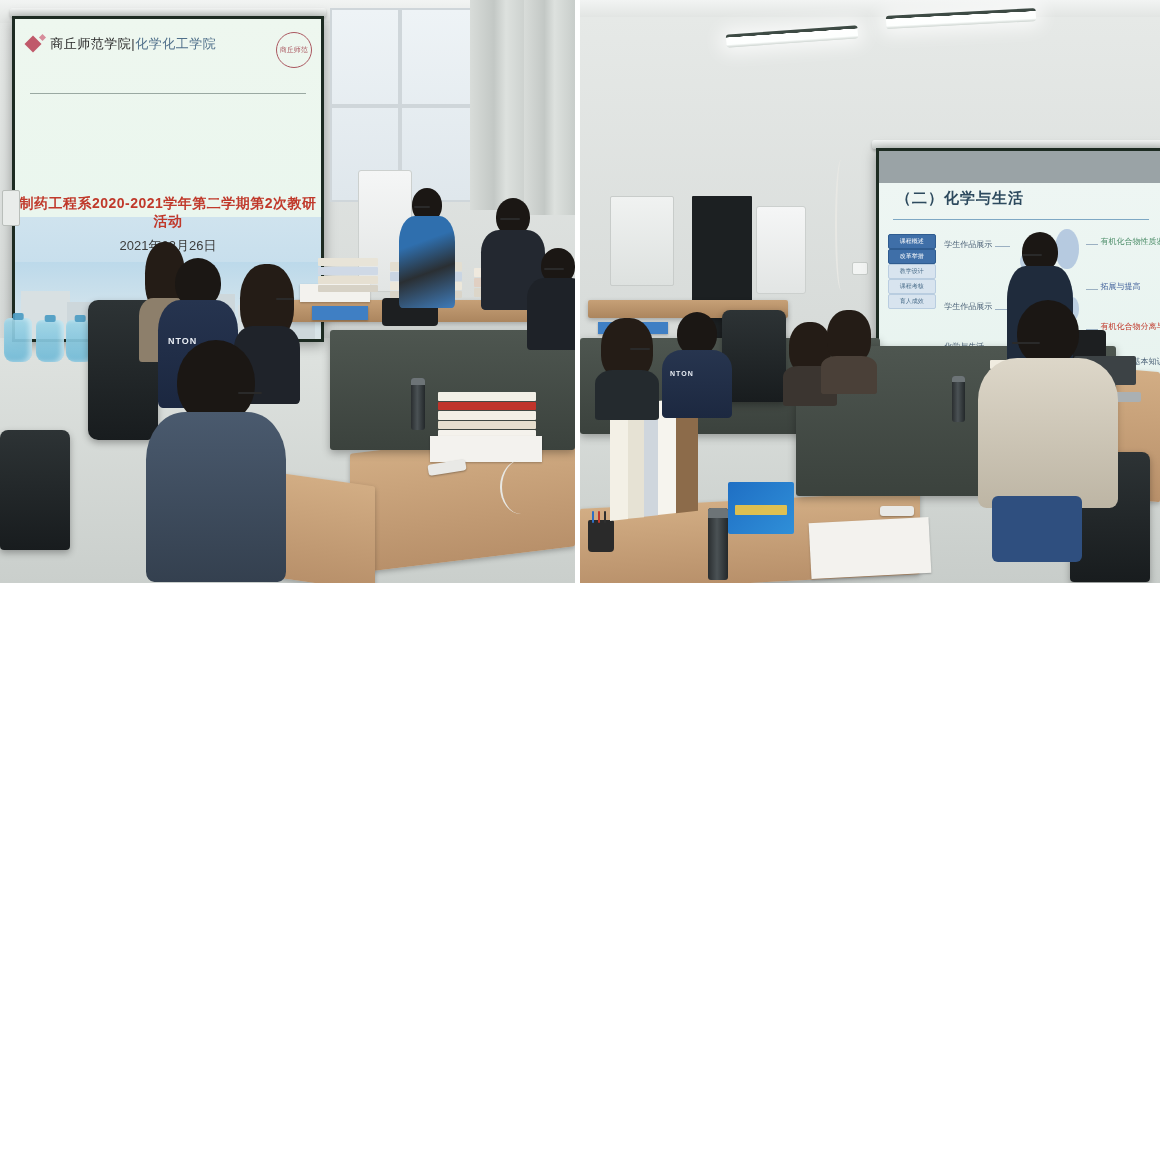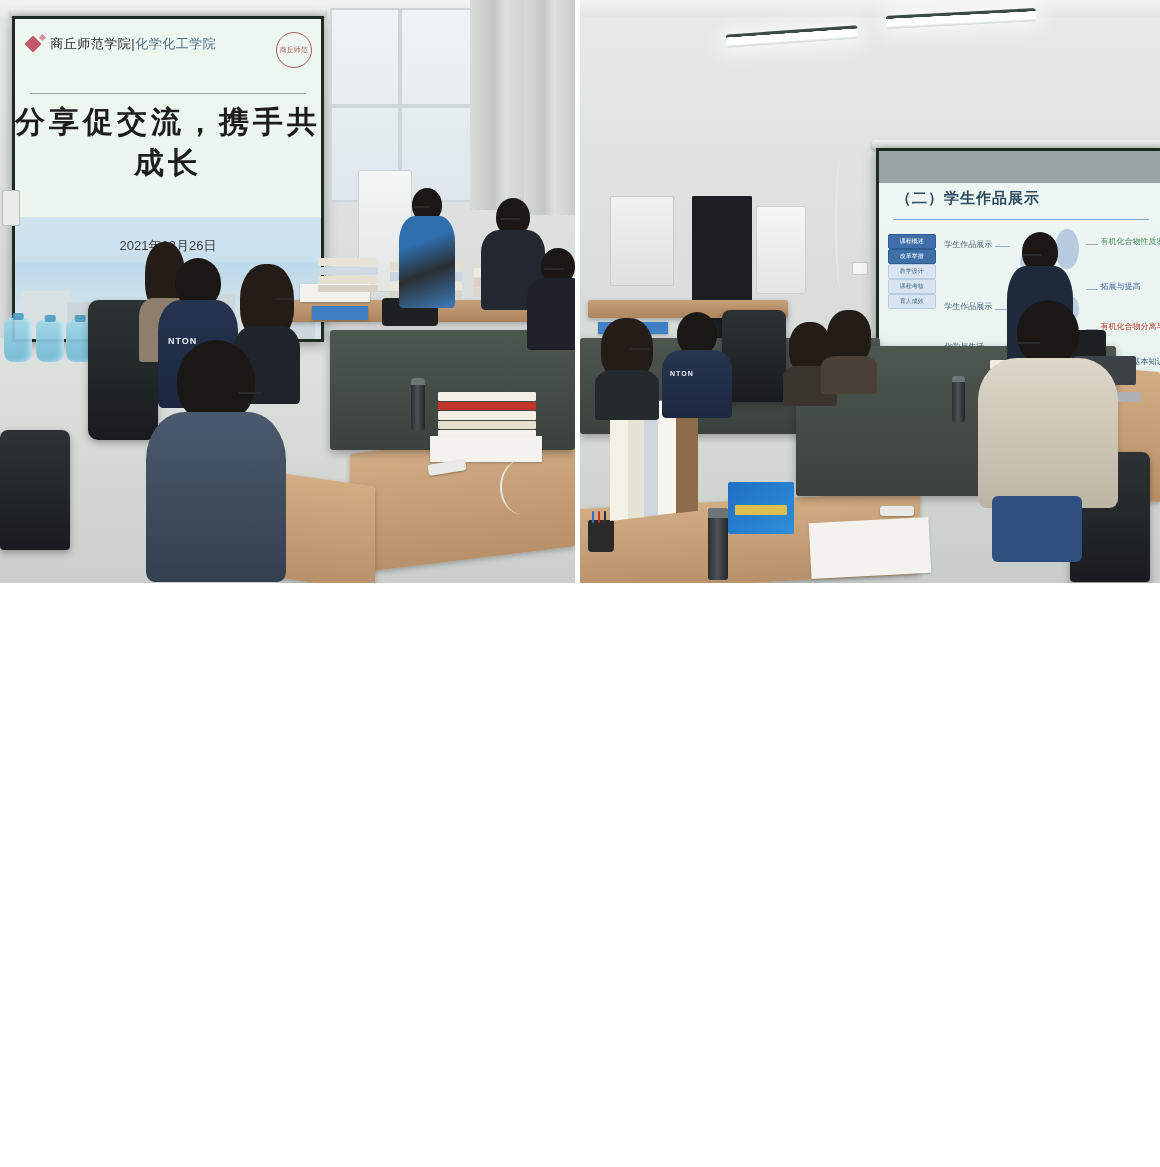--- a/index.html
+++ b/index.html
@@ -117,21 +117,21 @@
         <div class="screen s1">
           <div class="s1-head">
             <span class="s1-diamond"></span>
             <span class="s1-dot"></span>
             <span class="s1-org">
               <b>商丘师范学院</b><span>|</span><i>化学化工学院</i>
             </span>
           </div>
           <div class="s1-seal">商丘师范</div>
           <div class="s1-rule"></div>
-          <div class="s1-title">分享促交流，携手共成长</div>
+          <div class="s1-sub">制药工程系2020-2021学年第二学期第2次教研活动</div>
           <div class="s1-date">2021年03月26日</div>
           <div class="s1-photo">
             <div class="bld" style="left:2%;width:16%;height:62%;"></div>
             <div class="bld b2" style="left:17%;width:12%;height:48%;"></div>
             <div class="bld" style="left:28%;width:10%;height:38%;"></div>
             <div class="mast" style="left:49%;height:55%;"></div>
             <div class="bld b2" style="left:62%;width:10%;height:58%;"></div>
             <div class="bld" style="left:73%;width:14%;height:44%;"></div>
             <div class="bld b2" style="left:87%;width:11%;height:52%;"></div>
           </div>
@@ -251,21 +251,21 @@
 
       <div class="cabinet" style="left:30px;top:196px;width:62px;height:88px;"></div>
       <div class="doorway" style="left:112px;top:196px;width:60px;height:170px;"></div>
       <div class="acunit" style="left:176px;top:206px;width:48px;height:86px;"></div>
       <div class="socket" style="left:272px;top:262px;width:14px;height:11px;"></div>
       <div class="cable" style="left:255px;top:160px;width:10px;height:130px;"></div>
 
       <div class="screen-roller" style="left:292px;top:140px;width:290px;"></div>
       <div class="screen-frame" style="left:296px;top:148px;width:284px;height:250px;">
         <div class="screen s2">
-          <div class="s2-title">（二）学生作品展示</div>
+          <div class="s2-title">（二）化学与生活</div>
           <div class="s2-rule"></div>
 
           <div class="s2-navs">
             <div class="s2-nav on">课程概述</div>
             <div class="s2-nav on">改革举措</div>
             <div class="s2-nav">教学设计</div>
             <div class="s2-nav">课程考核</div>
             <div class="s2-nav">育人成效</div>
           </div>
 

